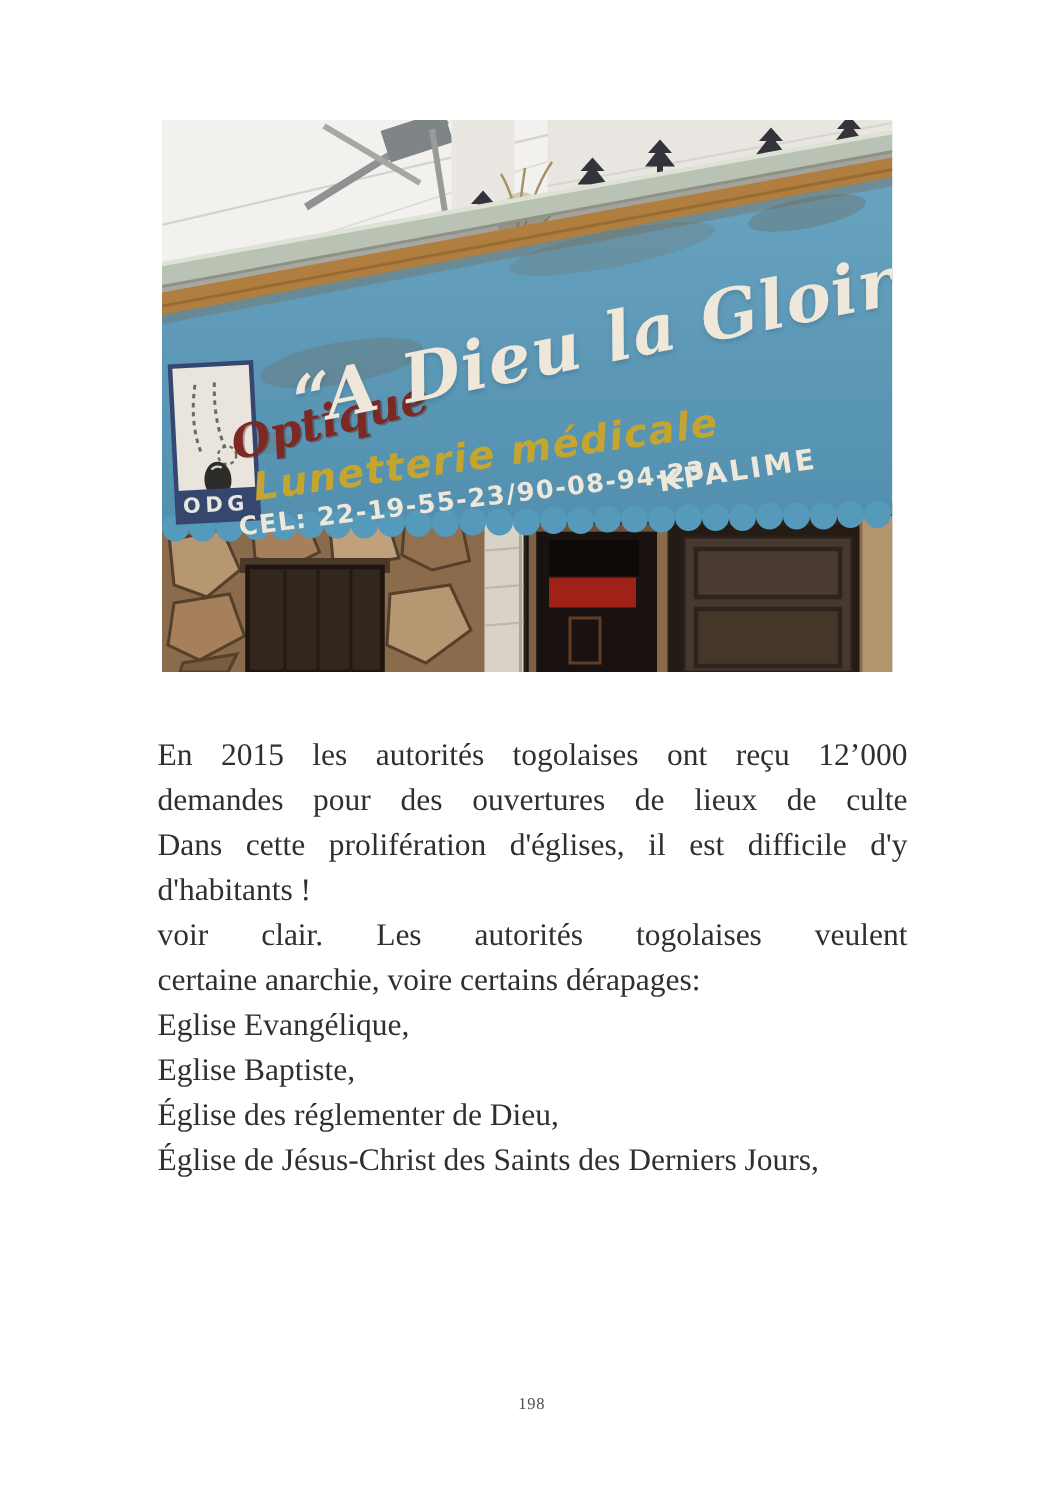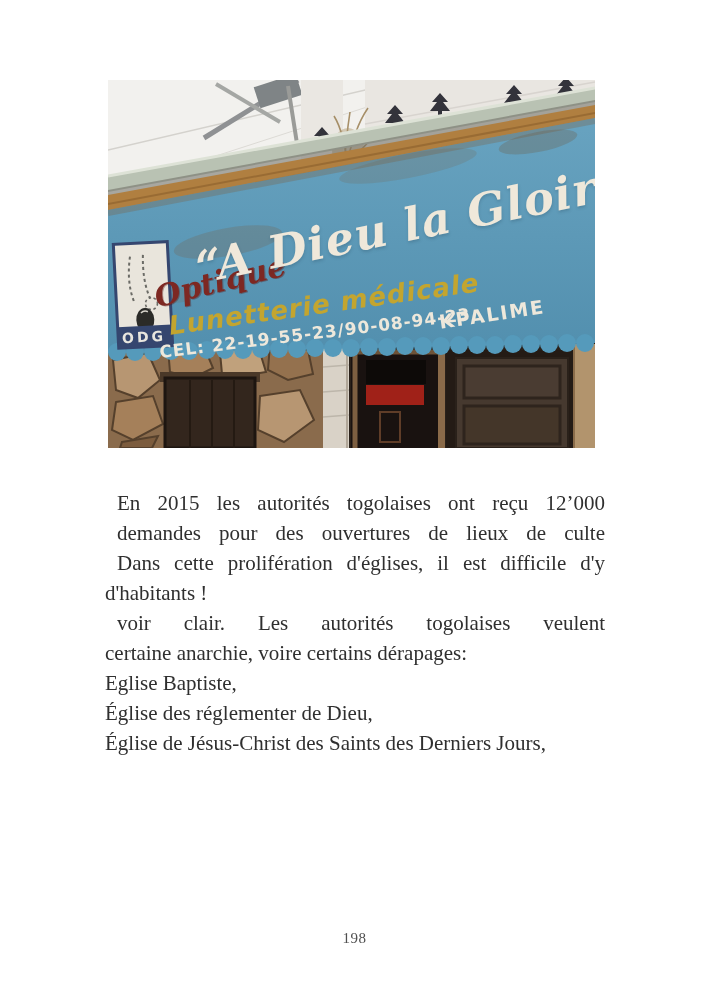--- a/index.html
+++ b/index.html
@@ -48,25 +48,25 @@
     left:36px;top:257px;
     font:bold 14px "DejaVu Sans", sans-serif;color:#e8e6df;letter-spacing:3px;
     transform:translate(-50%,-50%) rotate(-3deg);
   }
   
   .body-text{
     position:absolute;left:105px;top:488px;width:500px;
     font-size:21px;line-height:30px;color:#2f2f2f;
   }
   .line{height:30px;overflow:visible;}
-  .jl{text-align:justify;text-align-last:justify;margin-left:12px;-moz-text-align-last:justify;}
+  .jl{text-align:justify;text-align-last:justify;-moz-text-align-last:justify;}
   
   .page-number{
     position:absolute;left:0;top:930px;width:709px;text-align:center;
-    font-size:15px;color:#4f4f4f;letter-spacing:.5px;
+    font-size:11px;color:#4f4f4f;letter-spacing:.5px;
   }
 </style>
 </head>
 <body>
 
 <div class="page">
 
   <figure class="photo">
     <svg viewBox="0 0 487 368" width="487" height="368">
       <defs>
@@ -226,19 +226,20 @@
     <div class="ph-text t-logo">ODG</div>
   </figure>
 
   <main class="body-text">
     <div class="line jl">En 2015 les autorités togolaises ont reçu 12’000</div>
     <div class="line jl">demandes pour des ouvertures de lieux de culte</div>
     <div class="line jl">Dans cette prolifération d'églises, il est difficile d'y</div>
     <div class="line">d'habitants !</div>
     <div class="line jl">voir clair. Les autorités togolaises veulent</div>
     <div class="line">certaine anarchie, voire certains dérapages:</div>
+    <div class="line">Eglise Evangélique,</div>
     <div class="line">Eglise Baptiste,</div>
     <div class="line">Église des réglementer de Dieu,</div>
     <div class="line">Église de Jésus-Christ des Saints des Derniers Jours,</div>
   </main>
 
   <div class="page-number">198</div>
 </div>
 
 </body></html>

